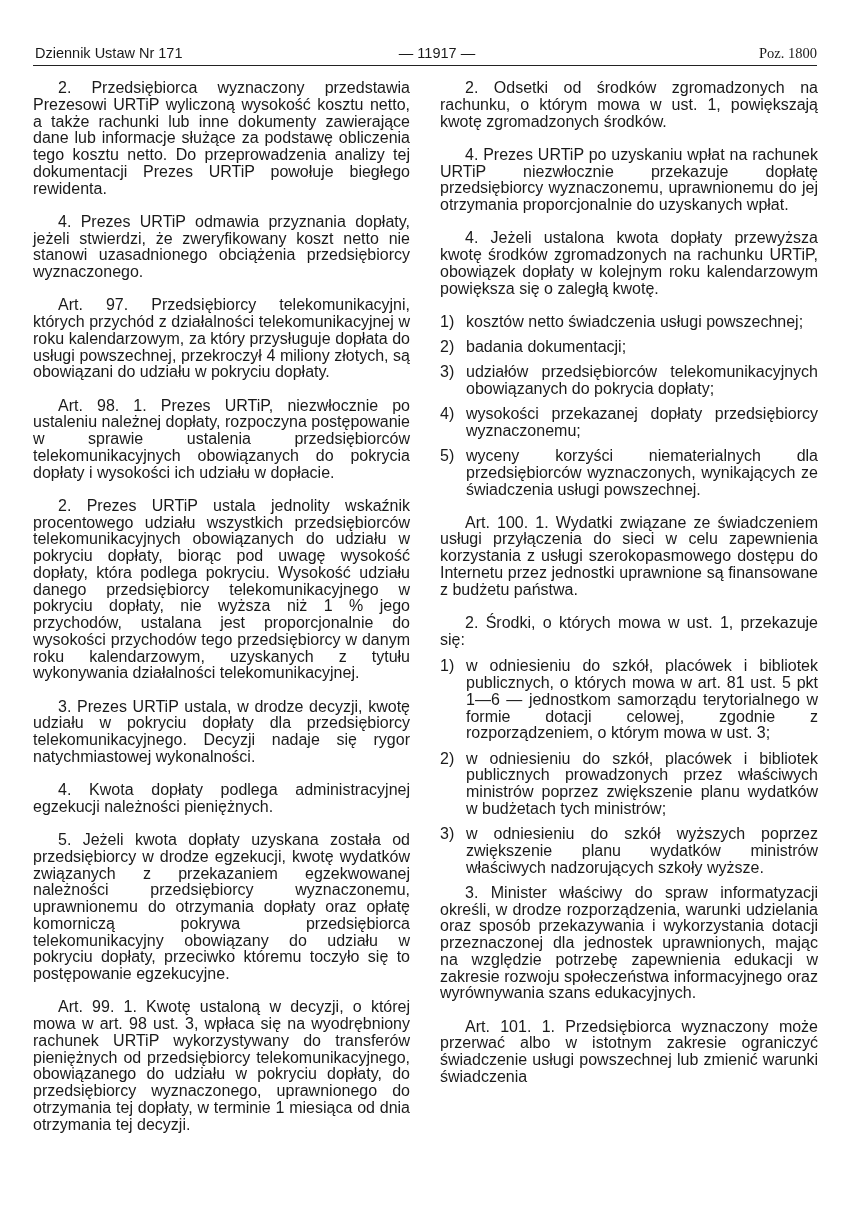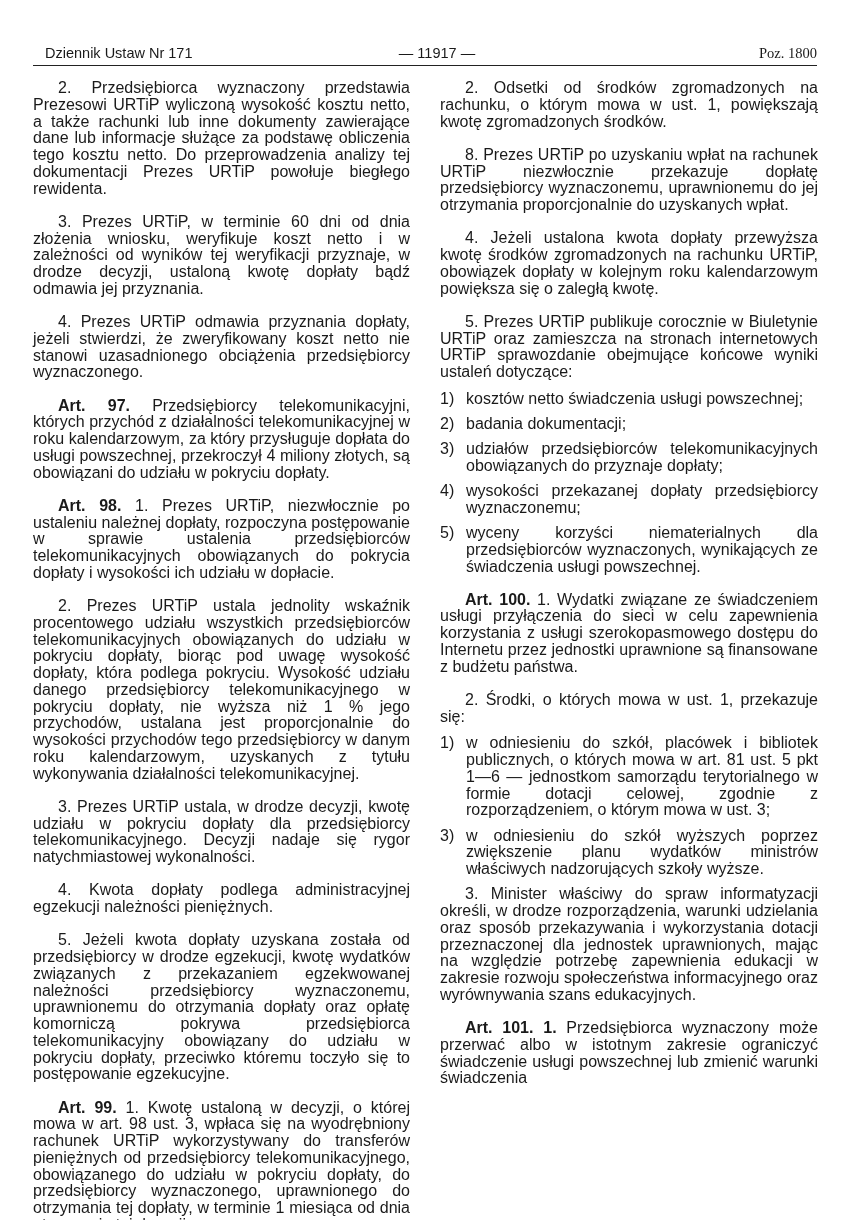--- a/index.html
+++ b/index.html
@@ -1,76 +1,75 @@
 <!DOCTYPE html>
 <html><head>
 <meta charset="utf-8">
 <style>
   html, body { margin:0; padding:0; background:#ffffff; }
   body { width:842px; height:1220px; position:relative; overflow:hidden;
          font-family:"Liberation Sans", sans-serif; color:#1a1a1a; }
   .header { position:absolute; left:33px; top:45px; width:784px; height:20px;
             font-size:14.5px; }
-  .header .left { position:absolute; left:12px; top:0; }
+  .header .left { position:absolute; left:2px; top:0; }
   .header .center { position:absolute; left:12px; width:100%; text-align:center; top:0; }
   .header .right { position:absolute; right:0; top:0;font-family:Liberation Serif, serif; }
   .rule { position:absolute; left:33px; top:65px; width:784px; height:0;
           border-top:1.4px solid #222; }
   .col { position:absolute; top:80px; font-size:16px; line-height:16.75px;
          text-align:justify; hyphens:manual; }
   .col.left { left:33px; width:377px; }
   .col.right { left:440px; width:378px; }
   .para { margin:0 0 16.5px 0; text-indent:25px; }
-  .para b { font-weight:bold;margin-top:32px; }
+  .para b { font-weight:normal;margin-top:32px; }
   .item { margin:0 0 8.5px 0; padding-left:22px; text-indent:-22px; }
   .item .num { display:inline-block; width:22px; text-indent:0; }
   .list { margin:0 0 14px 0; }
   .list .item { padding-left:26px; text-indent:-26px; }
   .list .item .num { width:26px; }
 </style>
 </head>
 <body>
 
 <div class="header">
   <span class="left">Dziennik Ustaw Nr 171</span>
   <span class="center">— 11917 —</span>
   <span class="right">Poz. 1800</span>
 </div>
 <div class="rule"></div>
 
 <div class="col left">
   <p class="para"><b></b><span>2. Przedsiębiorca wyznaczony przedstawia Prezesowi URTiP wyliczoną wysokość kosztu netto, a także rachunki lub inne dokumenty zawierające dane lub informacje służące za podstawę obliczenia tego kosztu netto. Do przeprowadzenia analizy tej dokumentacji Prezes URTiP powołuje biegłego rewidenta.</span></p>
-  <p class="para"><b></b><span>3. Prezes URTiP, w terminie 60 dni od dnia złożenia wniosku, weryfikuje koszt netto i w zależności od wyników tej weryfikacji przyznaje, w drodze decyzji, ustaloną kwotę dopłaty bądź odmawia jej przyznania.</span></p>
   <p class="para"><b></b><span>4. Prezes URTiP odmawia przyznania dopłaty, jeżeli stwierdzi, że zweryfikowany koszt netto nie stanowi uzasadnionego obciążenia przedsiębiorcy wyznaczonego.</span></p>
   <p class="para"><b>Art. 97.</b><span> Przedsiębiorcy telekomunikacyjni, których przychód z działalności telekomunikacyjnej w roku kalendarzowym, za który przysługuje dopłata do usługi powszechnej, przekroczył 4 miliony złotych, są obowiązani do udziału w pokryciu dopłaty.</span></p>
   <p class="para"><b>Art. 98.</b><span> 1. Prezes URTiP, niezwłocznie po ustaleniu należnej dopłaty, rozpoczyna postępowanie w sprawie ustalenia przedsiębiorców telekomunikacyjnych obowiązanych do pokrycia dopłaty i wysokości ich udziału w dopłacie.</span></p>
   <p class="para"><b></b><span>2. Prezes URTiP ustala jednolity wskaźnik procentowego udziału wszystkich przedsiębiorców telekomunikacyjnych obowiązanych do udziału w pokryciu dopłaty, biorąc pod uwagę wysokość dopłaty, która podlega pokryciu. Wysokość udziału danego przedsiębiorcy telekomunikacyjnego w pokryciu dopłaty, nie wyższa niż 1 % jego przychodów, ustalana jest proporcjonalnie do wysokości przychodów tego przedsiębiorcy w danym roku kalendarzowym, uzyskanych z tytułu wykonywania działalności telekomunikacyjnej.</span></p>
   <p class="para"><b></b><span>3. Prezes URTiP ustala, w drodze decyzji, kwotę udziału w pokryciu dopłaty dla przedsiębiorcy telekomunikacyjnego. Decyzji nadaje się rygor natychmiastowej wykonalności.</span></p>
   <p class="para"><b></b><span>4. Kwota dopłaty podlega administracyjnej egzekucji należności pieniężnych.</span></p>
   <p class="para"><b></b><span>5. Jeżeli kwota dopłaty uzyskana została od przedsiębiorcy w drodze egzekucji, kwotę wydatków związanych z przekazaniem egzekwowanej należności przedsiębiorcy wyznaczonemu, uprawnionemu do otrzymania dopłaty oraz opłatę komorniczą pokrywa przedsiębiorca telekomunikacyjny obowiązany do udziału w pokryciu dopłaty, przeciwko któremu toczyło się to postępowanie egzekucyjne.</span></p>
   <p class="para"><b>Art. 99.</b><span> 1. Kwotę ustaloną w decyzji, o której mowa w art. 98 ust. 3, wpłaca się na wyodrębniony rachunek URTiP wykorzystywany do transferów pieniężnych od przedsiębiorcy telekomunikacyjnego, obowiązanego do udziału w pokryciu dopłaty, do przedsiębiorcy wyznaczonego, uprawnionego do otrzymania tej dopłaty, w terminie 1 miesiąca od dnia otrzymania tej decyzji.</span></p>
 </div>
 
 <div class="col right">
   <p class="para"><b></b><span>2. Odsetki od środków zgromadzonych na rachunku, o którym mowa w ust. 1, powiększają kwotę zgromadzonych środków.</span></p>
-  <p class="para"><b></b><span>8. Prezes URTiP po uzyskaniu wpłat na rachunek URTiP niezwłocznie przekazuje dopłatę przedsiębiorcy wyznaczonemu, uprawnionemu do jej otrzymania proporcjonalnie do uzyskanych wpłat.</span></p>
+  <p class="para"><b></b><span>4. Prezes URTiP po uzyskaniu wpłat na rachunek URTiP niezwłocznie przekazuje dopłatę przedsiębiorcy wyznaczonemu, uprawnionemu do jej otrzymania proporcjonalnie do uzyskanych wpłat.</span></p>
   <p class="para"><b></b><span>4. Jeżeli ustalona kwota dopłaty przewyższa kwotę środków zgromadzonych na rachunku URTiP, obowiązek dopłaty w kolejnym roku kalendarzowym powiększa się o zaległą kwotę.</span></p>
-  <p class="para" style="margin-bottom:10px"><b></b><span>5. Prezes URTiP publikuje corocznie w Biuletynie URTiP oraz zamieszcza na stronach internetowych URTiP sprawozdanie obejmujące końcowe wyniki ustaleń dotyczące:</span></p>
 
   <div class="list" style="margin-bottom:16px">
     <p class="item"><span class="num">1)</span><span>kosztów netto świadczenia usługi powszechnej;</span></p>
     <p class="item"><span class="num">2)</span><span>badania dokumentacji;</span></p>
-    <p class="item"><span class="num">3)</span><span>udziałów przedsiębiorców telekomunikacyjnych obowiązanych do przyznaje dopłaty;</span></p>
+    <p class="item"><span class="num">3)</span><span>udziałów przedsiębiorców telekomunikacyjnych obowiązanych do pokrycia dopłaty;</span></p>
     <p class="item"><span class="num">4)</span><span>wysokości przekazanej dopłaty przedsiębiorcy wyznaczonemu;</span></p>
     <p class="item"><span class="num">5)</span><span>wyceny korzyści niematerialnych dla przedsiębiorców wyznaczonych, wynikających ze świadczenia usługi powszechnej.</span></p>
   </div>
 
   <p class="para"><b>Art. 100.</b><span> 1. Wydatki związane ze świadczeniem usługi przyłączenia do sieci w celu zapewnienia korzystania z usługi szerokopasmowego dostępu do Internetu przez jednostki uprawnione są finansowane z budżetu państwa.</span></p>
   <p class="para" style="margin-bottom:10px"><b></b><span>2. Środki, o których mowa w ust. 1, przekazuje się:</span></p>
 
   <div class="list" style="margin-bottom:8px">
     <p class="item"><span class="num">1)</span><span>w odniesieniu do szkół, placówek i bibliotek publicznych, o których mowa w art. 81 ust. 5 pkt 1—6 — jednostkom samorządu terytorialnego w formie dotacji celowej, zgodnie z rozporządzeniem, o którym mowa w ust. 3;</span></p>
+    <p class="item"><span class="num">2)</span><span>w odniesieniu do szkół, placówek i bibliotek publicznych prowadzonych przez właściwych ministrów poprzez zwiększenie planu wydatków w budżetach tych ministrów;</span></p>
     <p class="item"><span class="num">3)</span><span>w odniesieniu do szkół wyższych poprzez zwiększenie planu wydatków ministrów właściwych nadzorujących szkoły wyższe.</span></p>
   </div>
 
   <p class="para"><b></b><span>3. Minister właściwy do spraw informatyzacji określi, w drodze rozporządzenia, warunki udzielania oraz sposób przekazywania i wykorzystania dotacji przeznaczonej dla jednostek uprawnionych, mając na względzie potrzebę zapewnienia edukacji w zakresie rozwoju społeczeństwa informacyjnego oraz wyrównywania szans edukacyjnych.</span></p>
   <p class="para"><b>Art. 101. 1.</b><span> Przedsiębiorca wyznaczony może przerwać albo w istotnym zakresie ograniczyć świadczenie usługi powszechnej lub zmienić warunki świadczenia</span></p>
 </div>
 
 </body></html>

